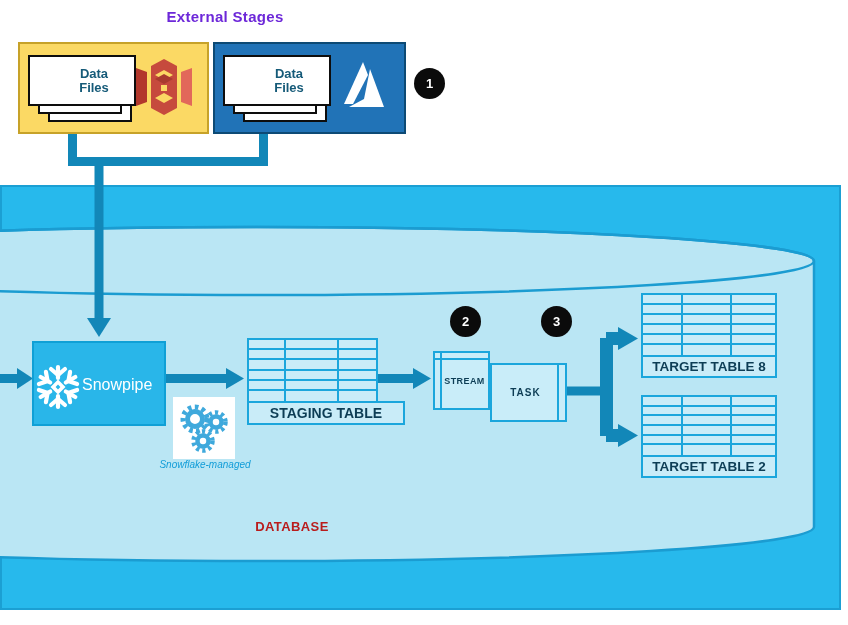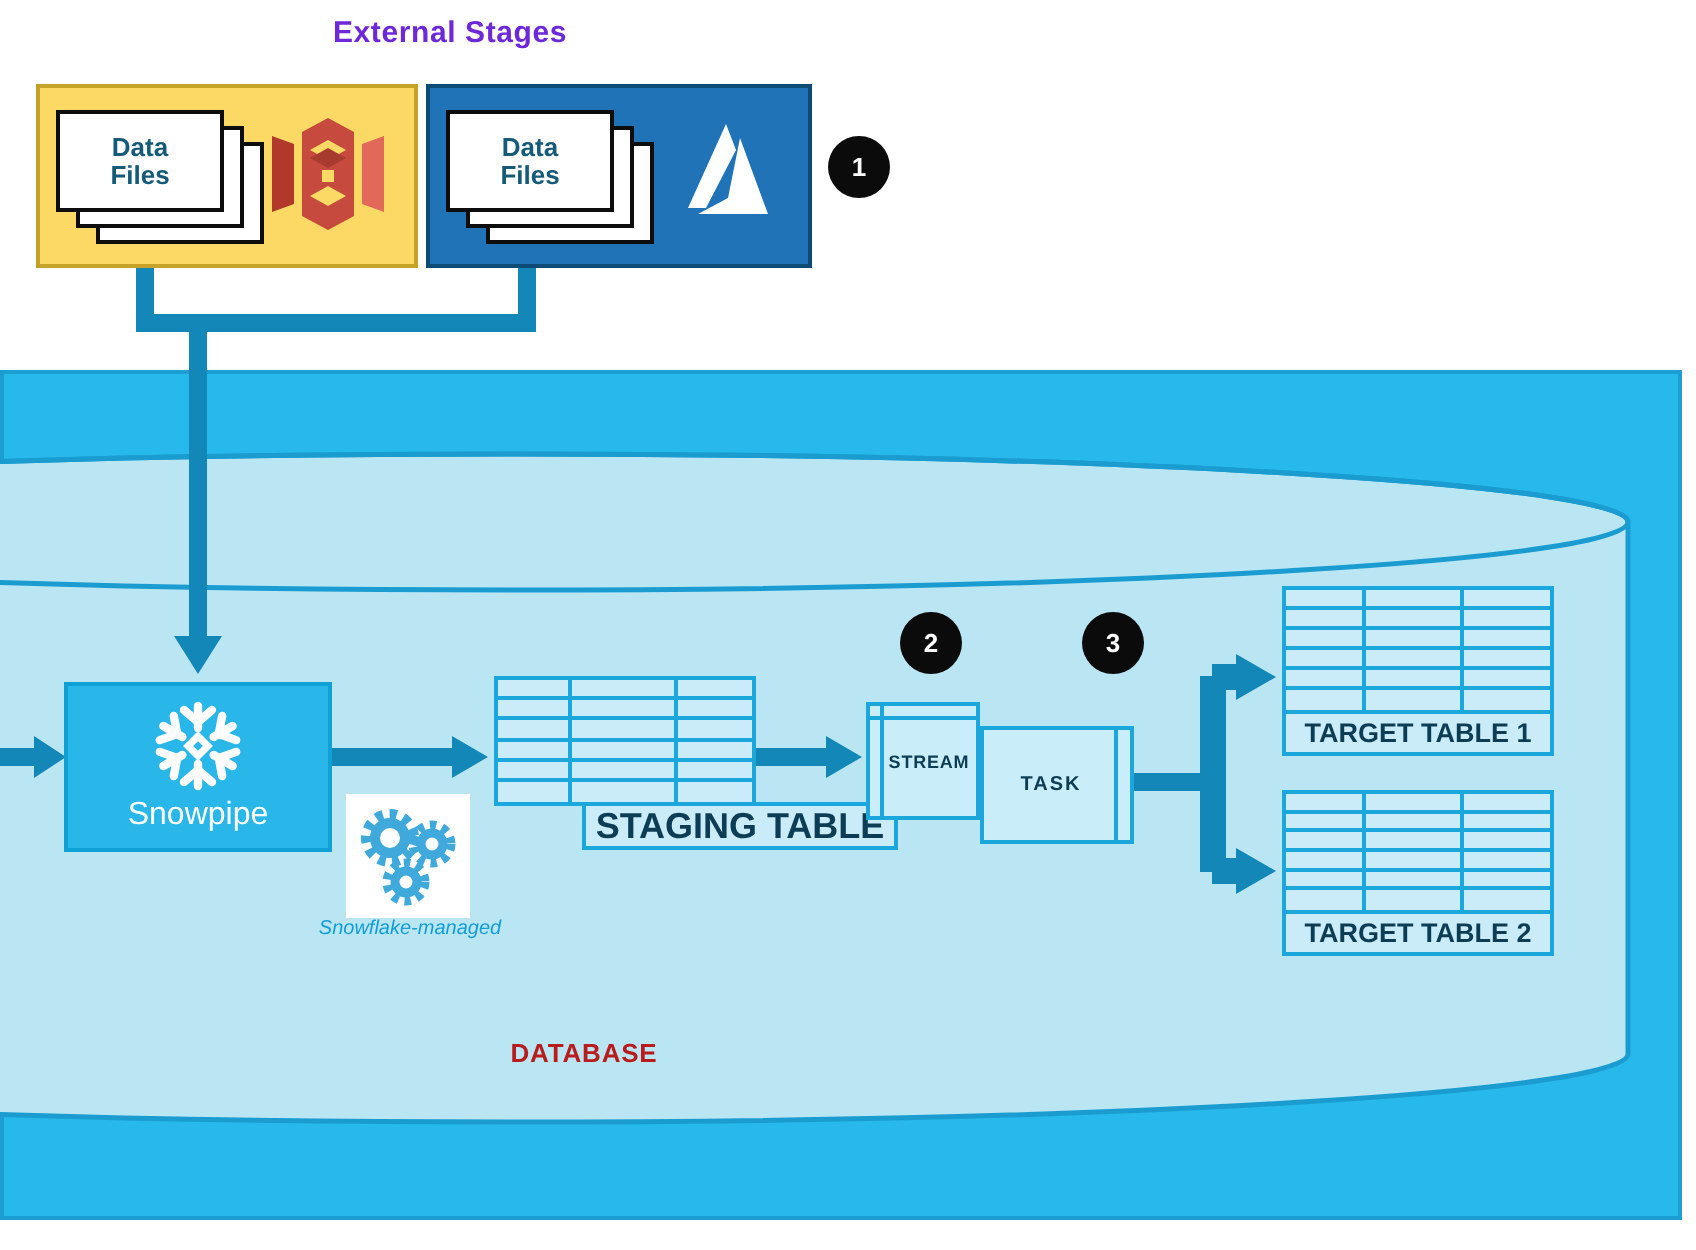--- a/index.html
+++ b/index.html
@@ -13,55 +13,55 @@
              font-size:15px;font-weight:bold;color:#6d28d9;letter-spacing:.3px;}
 
   
   .stage{height:88px;top:42px;}
   .stage-s3{left:18px;width:187px;background:#FBD964;border:2px solid #C7A229;}
   .stage-azure{left:213px;width:189px;background:#2173B7;border:2px solid #0D4A75;}
   .filestack{position:absolute;left:8px;top:11px;width:104px;height:66px;}
   .card{position:absolute;width:80px;height:47px;background:#ffffff;border:2px solid #0d0d0d;}
   .card.c3{left:20px;top:16px;}
   .card.c2{left:10px;top:8px;}
-  .card.c1{left:0;top:0;display:flex;flex-direction:column;align-items:center;justify-content:center;}
+  .card.c1{left:0;top:0;display:flex;flex-direction:column;align-items:center;justify-content:center;padding-left:24px;}
   .card.c1 span{font-size:13px;font-weight:bold;color:#155A78;line-height:1.05;}
   .stage-icon{position:absolute;top:11px;left:112px;width:64px;height:64px;}
 
   
   .badge{width:31px;height:31px;border-radius:50%;background:#0b0b0b;color:#ffffff;
          display:flex;align-items:center;justify-content:center;font-size:13px;font-weight:bold;}
   .badge1{left:414px;top:68px;}
   .badge2{left:450px;top:306px;}
   .badge3{left:541px;top:306px;}
 
   
   .snowpipe{left:32px;top:341px;width:130px;height:81px;background:#29B6E9;border:2px solid #0FA0D6;
-            display:flex;flex-direction:column;align-items:center;justify-content:flex-start;}
+            display:flex;flex-direction:row;align-items:center;justify-content:flex-start;}
   .snowpipe .flake{margin-top:6px;}
   .snowpipe .sp-label{color:#ffffff;font-size:16px;margin-top:2px;}
 
   
   .gearsbox{left:173px;top:397px;width:62px;height:62px;background:#ffffff;
             display:flex;align-items:center;justify-content:center;}
   .caption{left:105px;top:459px;width:200px;text-align:center;font-size:10px;font-style:italic;
            color:#129DD8;line-height:1.1;}
 
   
   .tbl-grid{display:grid;grid-auto-rows:1fr;background:#C9ECF8;border:2px solid #1BA6DC;box-sizing:border-box;}
   .tbl-grid .cell{border-right:2px solid #1BA6DC;border-bottom:2px solid #1BA6DC;}
   .tbl-grid .cell:nth-child(3n){border-right:none;}
   .tbl-grid .cell:nth-last-child(-n+3){border-bottom:none;}
   .grid-staging{left:247px;top:338px;width:131px;height:65px;grid-template-columns:29% 42% 29%;}
   .grid-t1{left:641px;top:293px;width:136px;height:64px;grid-template-columns:30% 37.5% 32.5%;}
   .grid-t2{left:641px;top:395px;width:136px;height:62px;grid-template-columns:30% 37.5% 32.5%;}
   .tbl-label{background:#C9ECF8;border:2px solid #1BA6DC;box-sizing:border-box;
              display:flex;align-items:center;justify-content:center;
              font-weight:bold;color:#0D3D55;}
-  .lbl-staging{left:247px;top:401px;width:158px;height:24px;font-size:18px;margin-left:44px;}
+  .lbl-staging{left:247px;top:401px;width:158px;height:24px;font-size:14px;}
   .lbl-t1{left:641px;top:355px;width:136px;height:23px;font-size:13.5px;}
   .lbl-t2{left:641px;top:455px;width:136px;height:23px;font-size:13.5px;text-align:center;}
 
   
   .stream{left:433px;top:351px;width:57px;height:59px;background:#C9EDF9;border:2px solid #1BA6DC;
           box-sizing:border-box;display:flex;align-items:center;justify-content:center;}
   .stream::before{content:"";position:absolute;left:5px;top:0;bottom:0;width:2px;background:#1BA6DC;}
   .stream::after{content:"";position:absolute;top:5px;left:0;right:0;height:2px;background:#1BA6DC;}
   .stream .txt{font-size:9px;font-weight:bold;color:#0D3D55;letter-spacing:.4px;padding-left:6px;}
   .task{left:490px;top:363px;width:77px;height:59px;background:#C9EDF9;border:2px solid #1BA6DC;
@@ -239,21 +239,21 @@
       <div class="cell"></div>
       <div class="cell"></div>
       <div class="cell"></div>
       <div class="cell"></div>
       <div class="cell"></div>
       <div class="cell"></div>
       <div class="cell"></div>
       <div class="cell"></div>
       <div class="cell"></div>
     </div>
-  <div class="abs tbl-label lbl-t1">TARGET TABLE 1</div>
+  <div class="abs tbl-label lbl-t1">TARGET TABLE 8</div>
   <div class="abs tbl-grid grid-t2">
       <div class="cell"></div>
       <div class="cell"></div>
       <div class="cell"></div>
       <div class="cell"></div>
       <div class="cell"></div>
       <div class="cell"></div>
       <div class="cell"></div>
       <div class="cell"></div>
       <div class="cell"></div>

